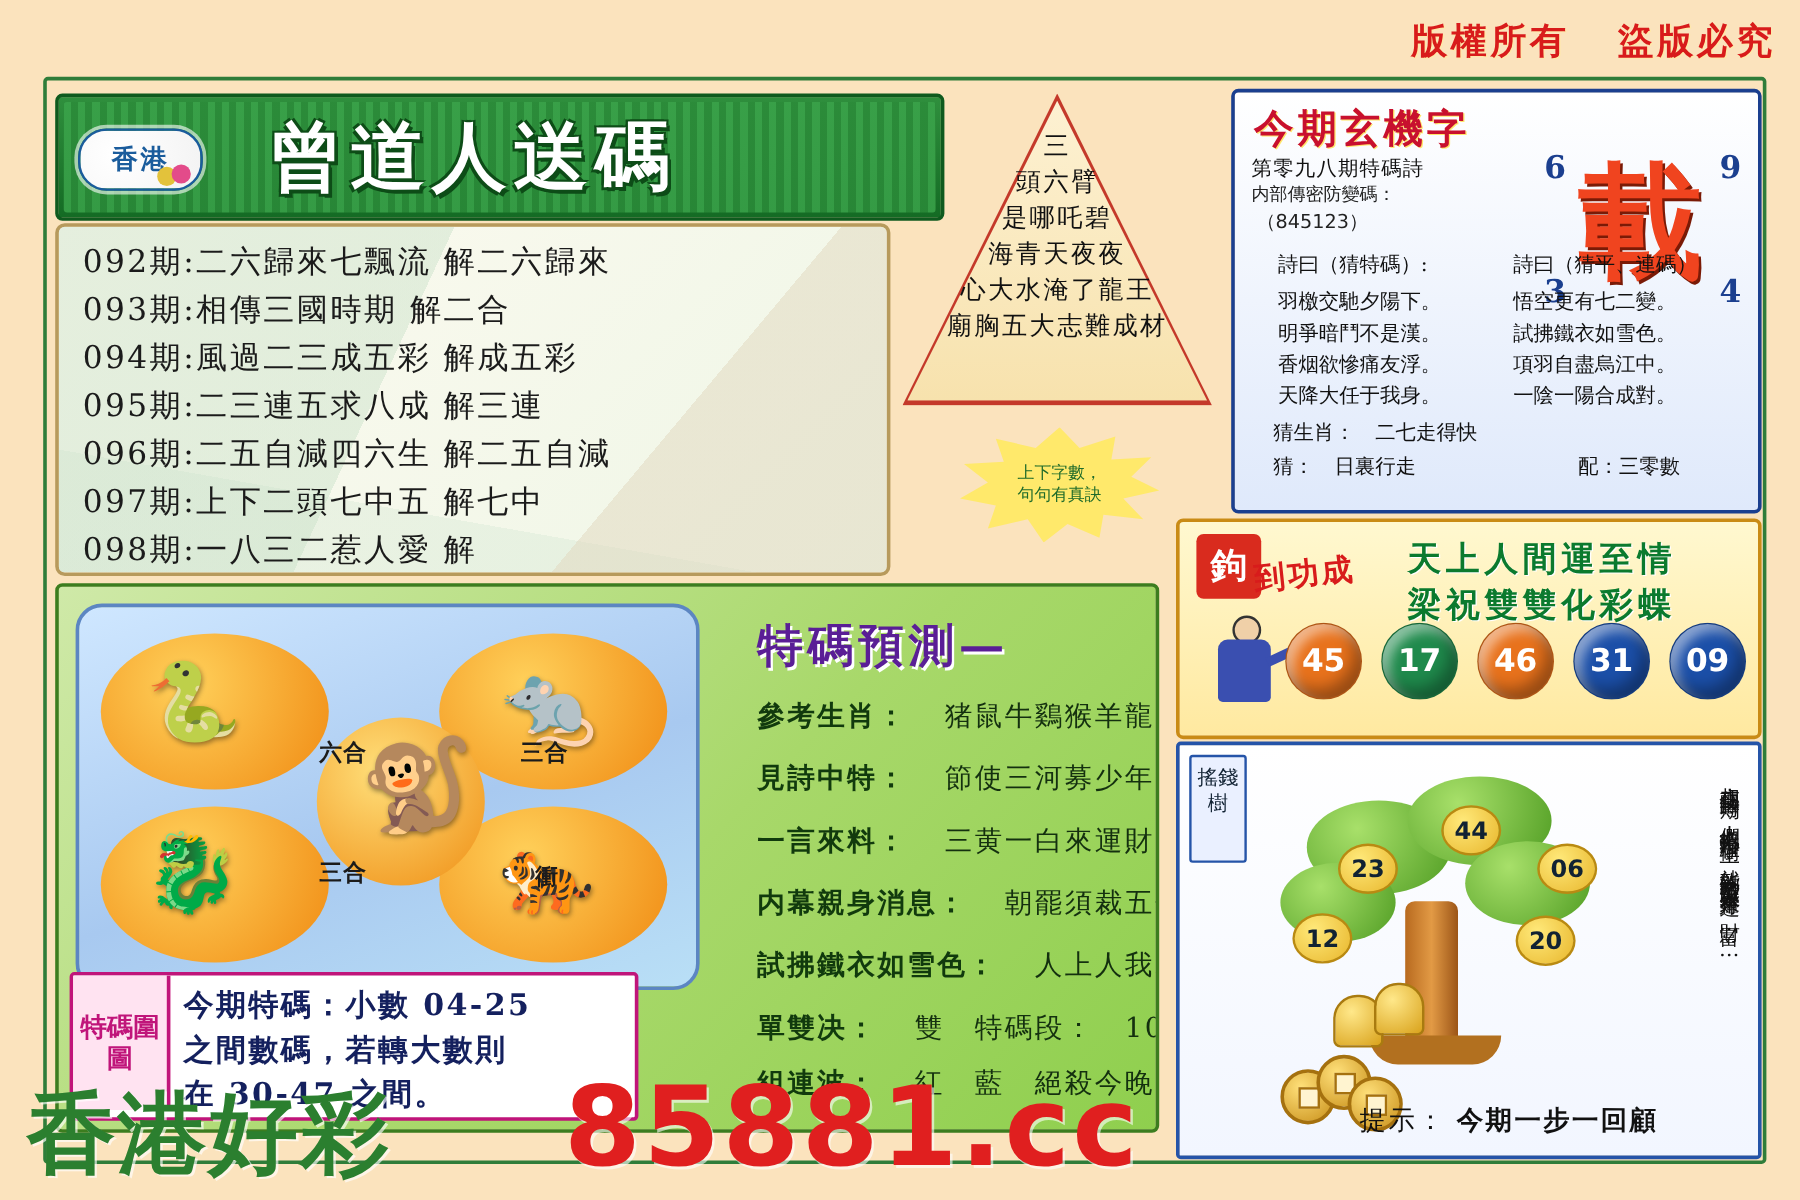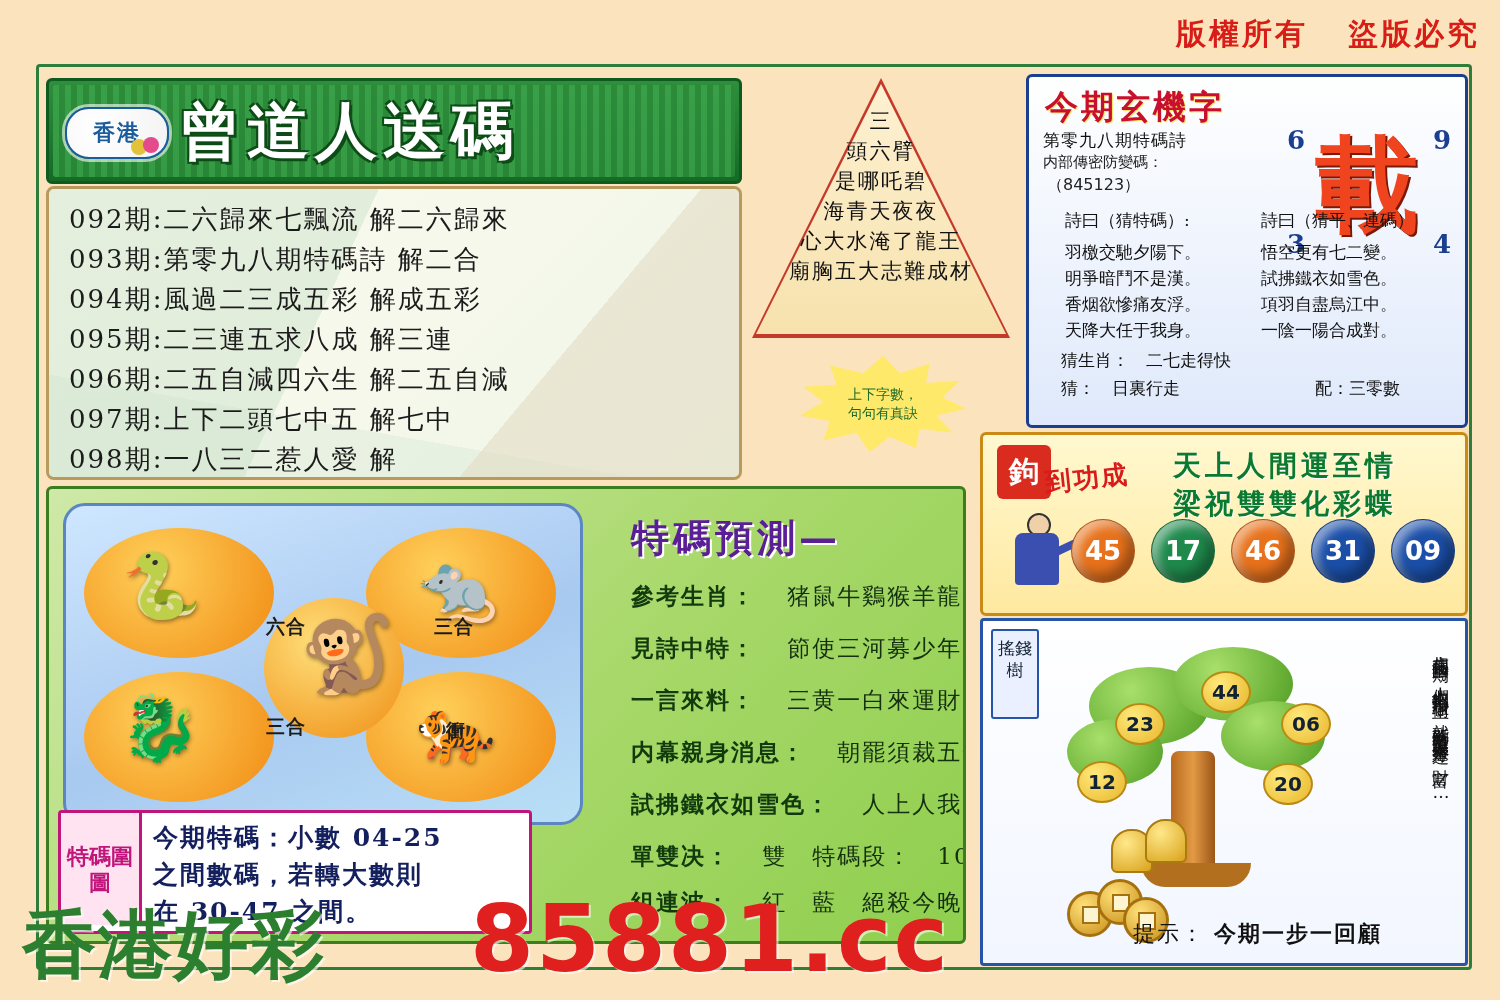--- a/index.html
+++ b/index.html
@@ -27,21 +27,21 @@
   .outer{
     position:absolute;left:36px;top:64px;width:1430px;height:900px;
     border:3px solid #2f7d3a;border-radius:4px;background:transparent;
   }
 
   
   .banner{
     position:absolute;left:46px;top:78px;width:690px;height:100px;
     background:linear-gradient(#2f8f3d,#146b24);
     border:3px solid #0f5a1e;border-radius:6px;
-    display:flex;align-items:center;
+    display:flex;align-items:center;padding-left:45px;
   }
   .banner-stripes{
     position:absolute;inset:4px;
     background:repeating-linear-gradient(90deg,#3aa34a 0 6px,#2b8b39 6px 12px);
     border-radius:3px;opacity:.85;
   }
   .hk-badge{
     position:absolute;left:16px;top:26px;width:100px;height:48px;
     background:radial-gradient(circle at 30% 40%,#fff,#f3f3f3);
     border:2px solid #1a5c9c;border-radius:24px;
@@ -361,21 +361,21 @@
     <div class="hk-badge">
       <span>香港</span>
       <span class="dot d2"></span>
       <span class="dot d1"></span>
     </div>
     <div class="banner-title">曾道人送碼</div>
   </div>
 
   <div class="issue-box">
     <div class="issue-row">092期:二六歸來七飄流 解二六歸來</div>
-    <div class="issue-row">093期:第零九八期特碼詩 解二合</div>
+    <div class="issue-row">093期:相傳三國時期 解二合</div>
     <div class="issue-row">094期:風過二三成五彩 解成五彩</div>
     <div class="issue-row">095期:二三連五求八成 解三連</div>
     <div class="issue-row">096期:二五自減四六生 解二五自減</div>
     <div class="issue-row">097期:上下二頭七中五 解七中</div>
     <div class="issue-row">098期:一八三二惹人愛 解</div>
   </div>
 
   <div class="tri-wrap">
     <div class="tri-outline"></div>
     <div class="tri-inner"></div>

